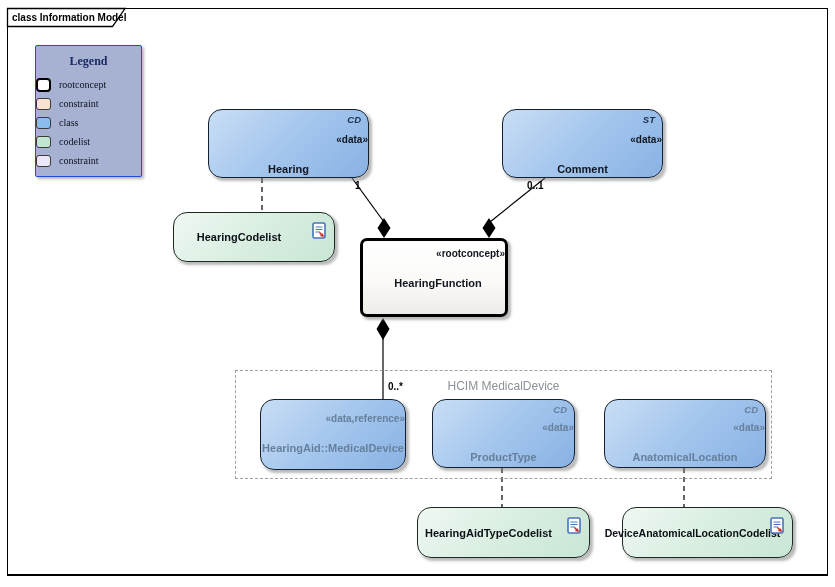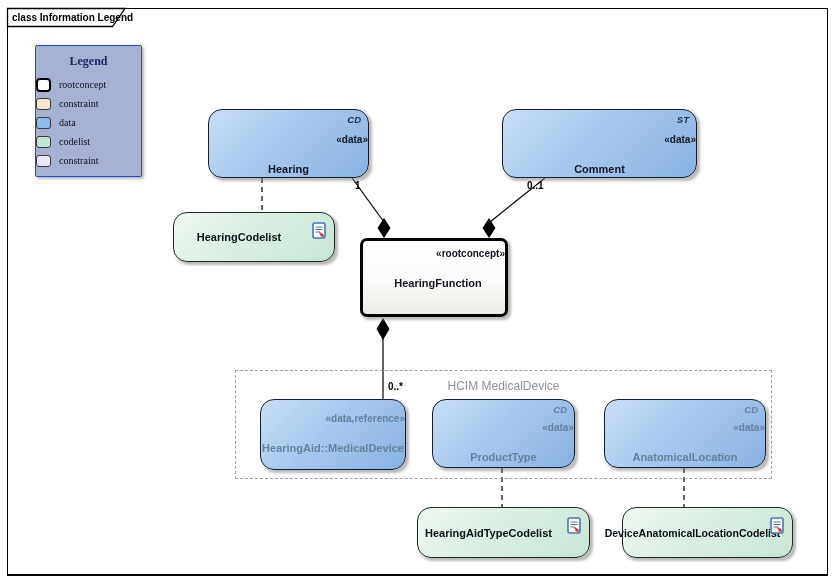--- a/index.html
+++ b/index.html
@@ -104,55 +104,55 @@
     <polygon points="489,218 495.5,228 489,238 482.5,228" fill="#000"></polygon>
 
     <polygon points="383,318 389.5,329 383,340 376.5,329" fill="#000"></polygon>
     <line x1="383" y1="338" x2="383" y2="399" stroke="#000" stroke-width="1.2"></line>
 
     <line x1="502" y1="468" x2="502" y2="507" stroke="#000" stroke-width="1.2" stroke-dasharray="5,4"></line>
 
     <line x1="684" y1="468" x2="684" y2="507" stroke="#000" stroke-width="1.2" stroke-dasharray="5,4"></line>
   </svg>
 
-  <div class="diagram-tab">class Information Legend</div>
+  <div class="diagram-tab">class Information Model</div>
 
   <div class="legend">
     <div class="legend-title">Legend</div>
     <div class="legend-item">
       <span class="legend-swatch thick" style="background-color: rgb(255, 255, 255);"></span>
       <span class="legend-label">rootconcept</span>
     </div>
     <div class="legend-item">
       <span class="legend-swatch" style="background-color: rgb(249, 228, 210);"></span>
       <span class="legend-label">constraint</span>
     </div>
     <div class="legend-item">
       <span class="legend-swatch" style="background-color: rgb(138, 188, 237);"></span>
-      <span class="legend-label">data</span>
+      <span class="legend-label">class</span>
     </div>
     <div class="legend-item">
       <span class="legend-swatch" style="background-color: rgb(192, 229, 208);"></span>
       <span class="legend-label">codelist</span>
     </div>
     <div class="legend-item">
       <span class="legend-swatch" style="background-color: rgb(233, 231, 248);"></span>
       <span class="legend-label">constraint</span>
     </div>
   </div>
 
   <div class="node node-blue" style="left:208px;top:109px;width:161px;height:69px;">
     <span class="corner-tag">CD</span>
     <div class="node-center" style="top:24px;">
       <div class="stereotype">«data»</div>
       <div class="node-name">Hearing</div>
     </div>
   </div>
 
-  <div class="node node-blue" style="left:502px;top:109px;width:195px;height:69px;">
+  <div class="node node-blue" style="left:502px;top:109px;width:161px;height:69px;">
     <span class="corner-tag">ST</span>
     <div class="node-center" style="top:24px;">
       <div class="stereotype">«data»</div>
       <div class="node-name">Comment</div>
     </div>
   </div>
 
   <div class="node node-green" style="left:173px;top:212px;width:162px;height:50px;">
     <div class="codelist-name">HearingCodelist</div>
     <svg class="doc-icon" viewBox="0 0 14 17">

